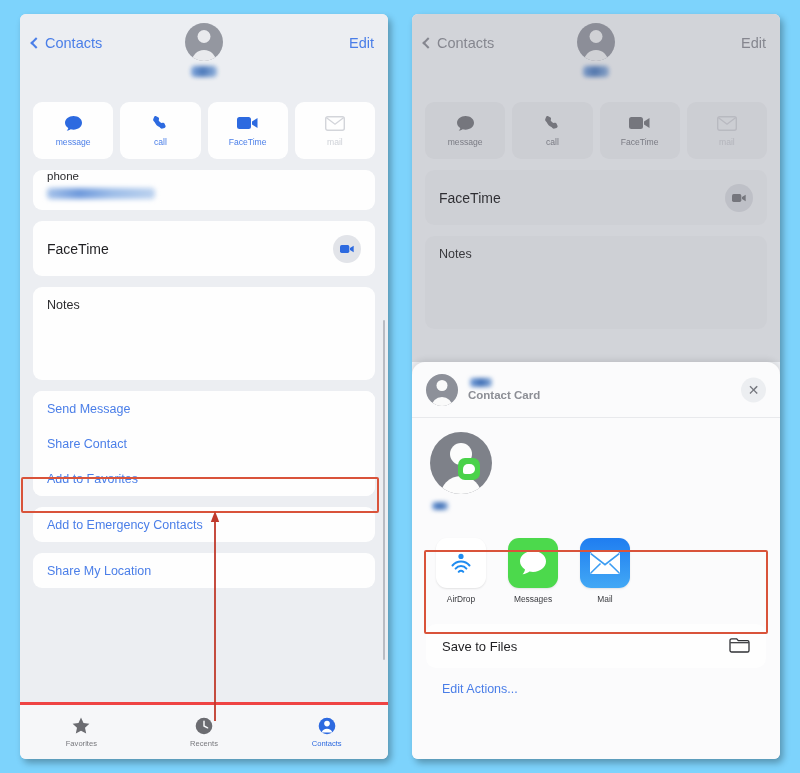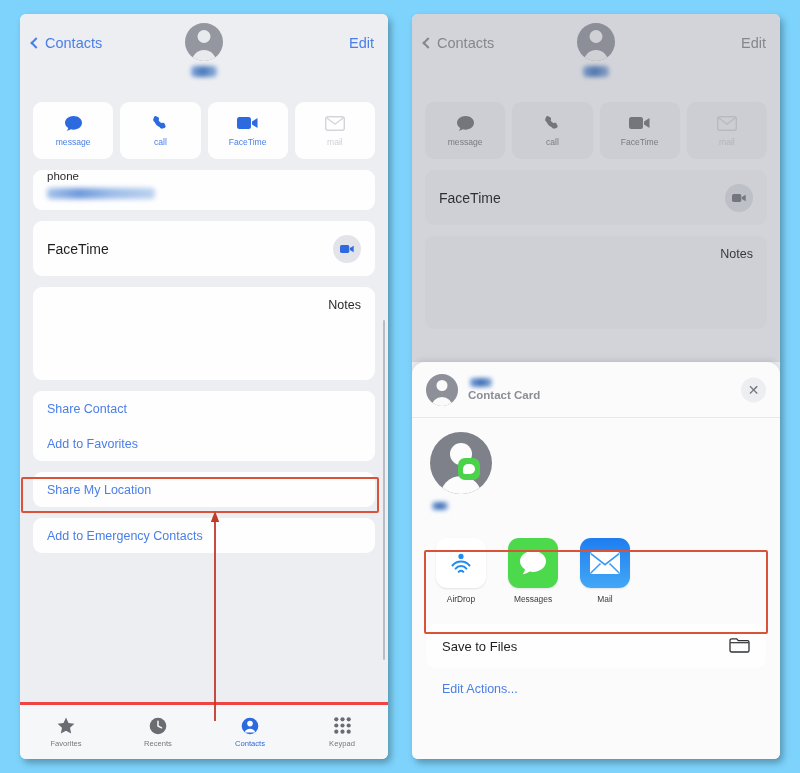--- a/index.html
+++ b/index.html
@@ -99,21 +99,21 @@
   }
   .row-ft {
     height: 55px; display: flex; align-items: center;
     justify-content: space-between; padding: 0 14px;
   }
   .row-ft-label { font-size: 14px; color: #1f1f22; }
   .ft-badge {
     width: 28px; height: 28px; border-radius: 50%;
     background: #e2e4e9; display: flex; align-items: center; justify-content: center;
   }
-  .notes-card { height: 93px; text-align: right; }
+  .notes-card { height: 93px; }
   .notes-label { padding: 11px 14px; font-size: 12.5px; color: #2b2b2e; }
 
   
   .link-row {
     height: 35px; display: flex; align-items: center;
     padding: 0 14px; font-size: 12.5px; color: #4a7ee8;
     background: #fefefe;
   }
   .group { border-radius: 9px; overflow: hidden; margin-bottom: 11px; background:#fefefe; }
 
@@ -329,30 +329,31 @@
                 </svg>
             </div>
           </div>
         </div>
 
         <div class="card notes-card">
           <div class="notes-label">Notes</div>
         </div>
 
         <div class="group">
+          <div class="link-row">Send Message</div>
           <div class="link-row">Share Contact</div>
           <div class="link-row">Add to Favorites</div>
         </div>
 
         <div class="group">
+          <div class="link-row">Add to Emergency Contacts</div>
+        </div>
+
+        <div class="group">
           <div class="link-row">Share My Location</div>
-        </div>
-
-        <div class="group">
-          <div class="link-row">Add to Emergency Contacts</div>
         </div>
 
         <div class="scroll-ind"></div>
       </div>
 
       <div class="tabbar">
         <div class="tab">
           <div class="ticon">
             <svg width="18" height="17" viewBox="0 0 18 17">
                 <path d="M9 0.6 11.5 6 17.4 6.7 13 10.8 14.2 16.6 9 13.7 3.8 16.6 5 10.8 0.6 6.7 6.5 6Z" fill="#6b6c71"></path>
@@ -371,38 +372,20 @@
         </div>
         <div class="tab active">
           <div class="ticon">
             <svg width="18" height="18" viewBox="0 0 18 18">
                 <circle cx="9" cy="9" r="8.3" fill="#2d6ae0"></circle>
                 <circle cx="9" cy="6.6" r="2.8" fill="#fff"></circle>
                 <path d="M3.6 15.4a5.8 5.8 0 0 1 10.8 0z" fill="#fff"></path>
               </svg>
           </div>
           <span>Contacts</span>
-        </div>
-        <div class="tab">
-          <div class="ticon">
-            <svg width="17" height="17" viewBox="0 0 17 17">
-                <g fill="#6b6c71">
-                  <circle cx="2.3" cy="2.3" r="2.1"></circle>
-                  <circle cx="8.5" cy="2.3" r="2.1"></circle>
-                  <circle cx="14.7" cy="2.3" r="2.1"></circle>
-                  <circle cx="2.3" cy="8.5" r="2.1"></circle>
-                  <circle cx="8.5" cy="8.5" r="2.1"></circle>
-                  <circle cx="14.7" cy="8.5" r="2.1"></circle>
-                  <circle cx="2.3" cy="14.7" r="2.1"></circle>
-                  <circle cx="8.5" cy="14.7" r="2.1"></circle>
-                  <circle cx="14.7" cy="14.7" r="2.1"></circle>
-                </g>
-              </svg>
-          </div>
-          <span>Keypad</span>
         </div>
       </div>
     </div>
 
     <div class="hl-box" style="left:1px; top:463px; width:358px; height:36px;"></div>
     <svg class="ann-arrow" style="left:186px; top:495px; width:18px; height:214px;" viewBox="0 0 18 214">
       <line x1="9" y1="212" x2="9" y2="12" stroke="#c0392b" stroke-width="1.8"></line>
       <path d="M9 2 L13.2 13 L4.8 13 Z" fill="#c0392b"></path>
     </svg>
   </div>

